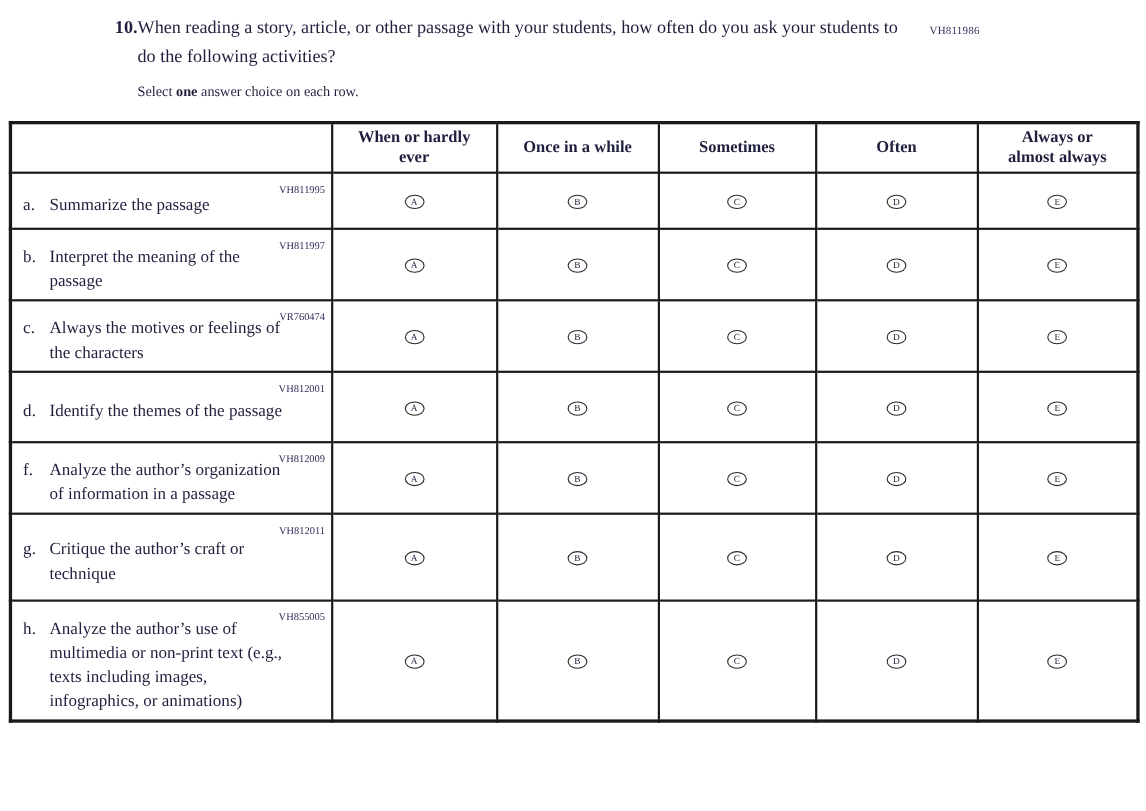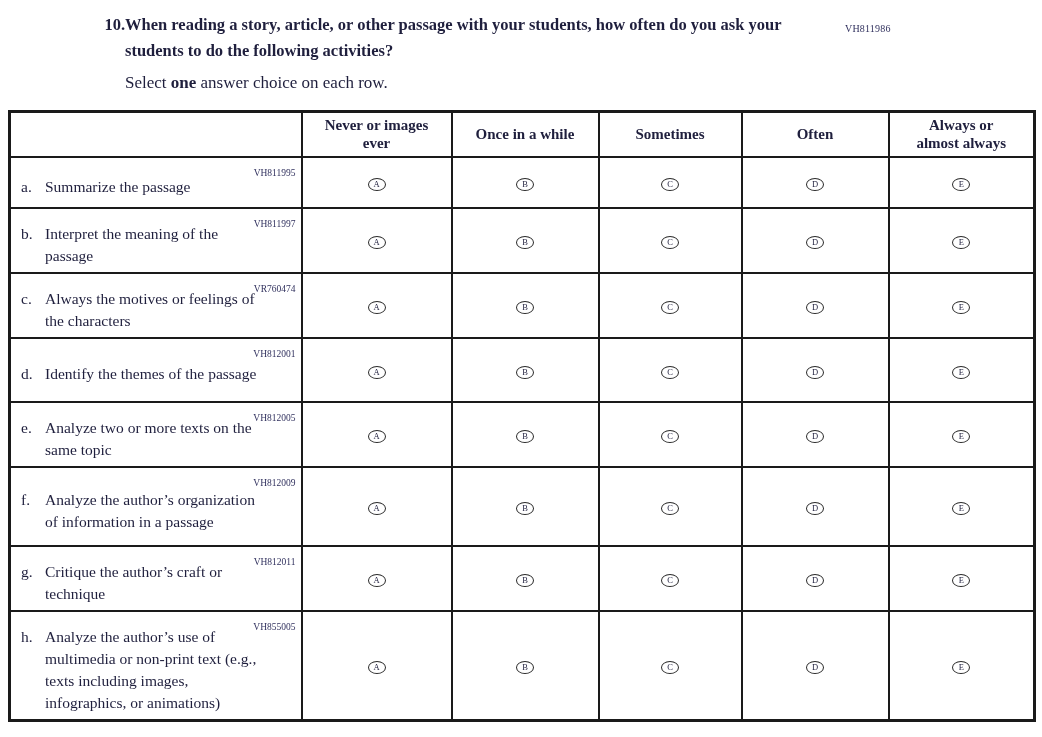--- a/index.html
+++ b/index.html
@@ -19,25 +19,25 @@
   }
 
   
   .question {
     display: flex;
     margin: 12px 0 0 93px;
     font-size: 16.5px;
     line-height: 26px;
   }
   .q-num { font-weight: bold; width: 32px; flex: 0 0 32px; text-align: right; }
-  .q-text { width: 700px; font-weight: bold; }
+  .q-text { width: 700px; }
 
   .instruction {
     margin: 6px 0 0 125px;
-    font-size: 17px;
+    font-size: 13px;
     line-height: 26px;
   }
   .instruction .bold-word { font-weight: bold; }
 
   
   table.matrix {
     border-collapse: collapse;
     table-layout: fixed;
     width: 1025px;
     margin: 14px 0 0 8px;
@@ -113,21 +113,21 @@
       <col style="width:292px">
         <col style="width:150px">
         <col style="width:147px">
       <col style="width:143px">
         <col style="width:147px">
         <col style="width:146px">
     </colgroup>
     <thead>
       <tr>
         <th class="col-header"></th>
-        <th class="col-header col-never"><span class="hdr-txt">Never or images ever</span></th>
+        <th class="col-header col-never"><span class="hdr-txt">When or hardly ever</span></th>
         <th class="col-header"><span class="hdr-txt">Once in a while</span></th>
         <th class="col-header"><span class="hdr-txt">Sometimes</span></th>
         <th class="col-header"><span class="hdr-txt">Often</span></th>
         <th class="col-header col-always"><span class="hdr-txt">Always or almost always</span></th>
       </tr>
     </thead>
     <tbody>
 
       <tr>
         <td class="label-cell">
@@ -182,34 +182,20 @@
             <span class="row-text">Identify the themes of the passage</span>
           </div>
         </td>
         <td class="opt-cell"><span class="bubble">A</span></td>
         <td class="opt-cell"><span class="bubble">B</span></td>
         <td class="opt-cell"><span class="bubble">C</span></td>
         <td class="opt-cell"><span class="bubble">D</span></td>
         <td class="opt-cell"><span class="bubble">E</span></td>
       </tr>
 
-      <tr>
-        <td class="label-cell">
-          <span class="row-code">VH812005</span>
-          <div class="row-label">
-            <span class="row-letter">e.</span>
-            <span class="row-text">Analyze two or more texts on the same topic</span>
-          </div>
-        </td>
-        <td class="opt-cell"><span class="bubble">A</span></td>
-        <td class="opt-cell"><span class="bubble">B</span></td>
-        <td class="opt-cell"><span class="bubble">C</span></td>
-        <td class="opt-cell"><span class="bubble">D</span></td>
-        <td class="opt-cell"><span class="bubble">E</span></td>
-      </tr>
 
       <tr>
         <td class="label-cell">
           <span class="row-code">VH812009</span>
           <div class="row-label">
             <span class="row-letter">f.</span>
             <span class="row-text">Analyze the author’s organization of information in a passage</span>
           </div>
         </td>
         <td class="opt-cell"><span class="bubble">A</span></td>

